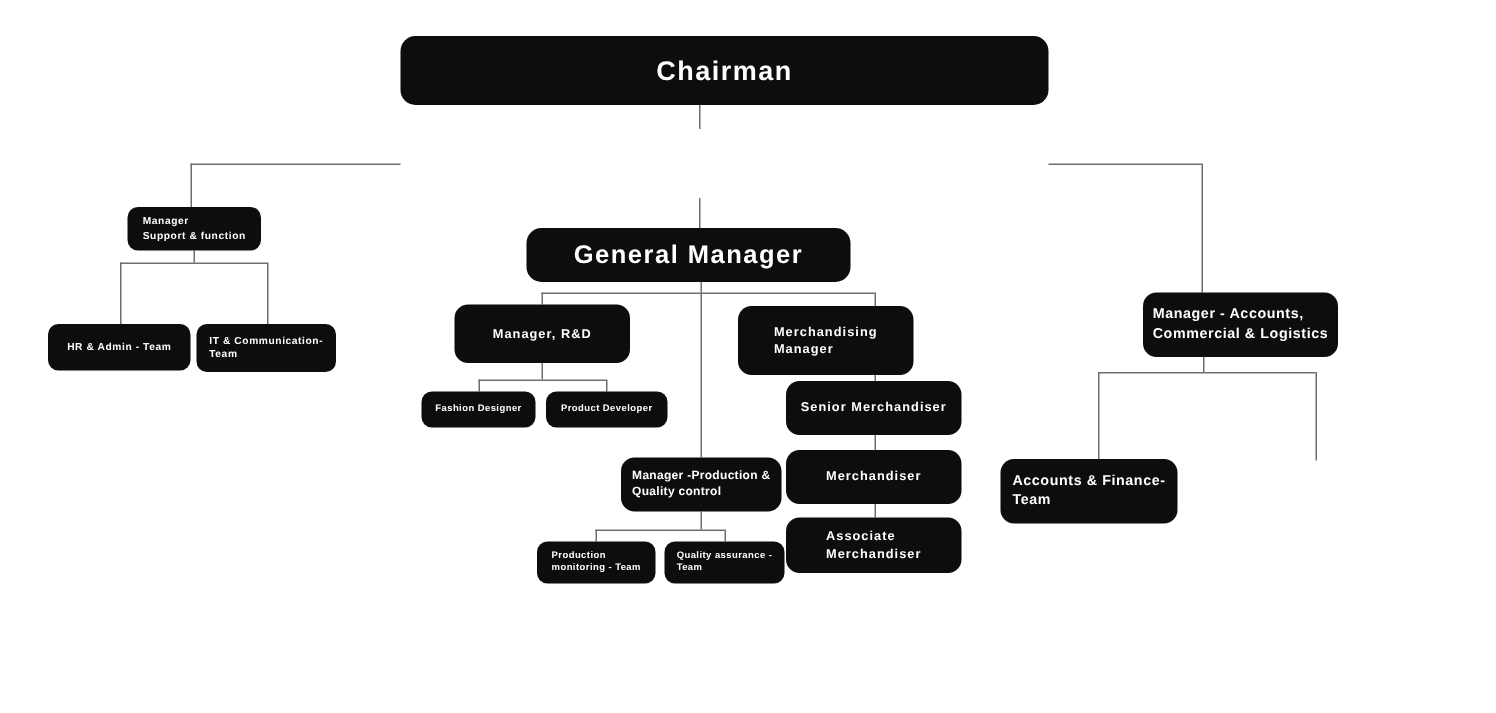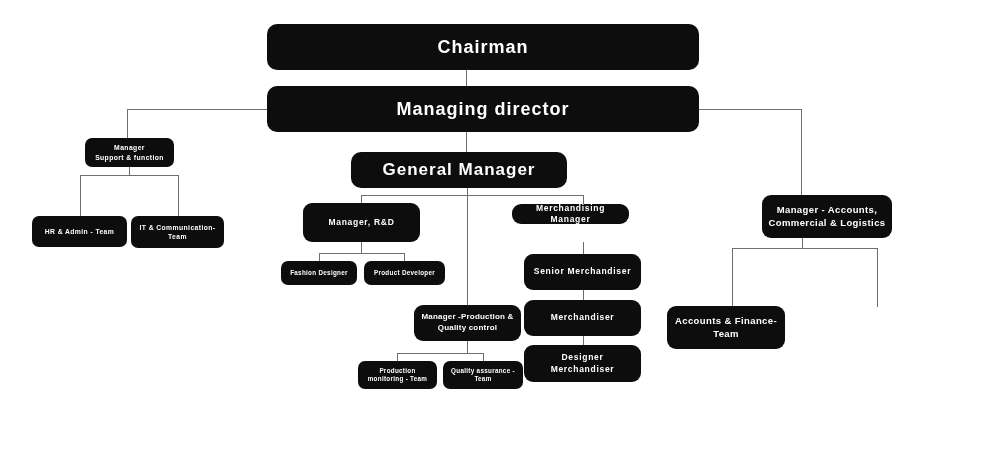--- a/index.html
+++ b/index.html
@@ -11,21 +11,21 @@
     font-family: "Liberation Sans", sans-serif;
     overflow: hidden;
   }
   .node {
     position: absolute;
     background: #0d0d0d;
     color: #ffffff;
     display: flex;
     align-items: center;
     justify-content: center;
-    text-align: center;
+    text-align: left;
     font-weight: 700;
     white-space: pre-line;
     box-sizing: border-box;
     padding: 2px 4px;
     line-height: 1.35;
   }
   .tier1 { font-size: 18px; letter-spacing: 1px;  border-radius: 10px; }
   .tier2 { font-size: 17px; letter-spacing: 1px;  border-radius: 10px; }
   .md    { font-size: 9.5px; letter-spacing: 0.4px; border-radius: 9px; }
   .sm    { font-size: 8.5px; letter-spacing: 0.7px; border-radius: 9px; }
@@ -69,21 +69,20 @@
   <div class="line v" style="left:583px;top:242px;height:12px"></div>
   <div class="line v" style="left:583px;top:290px;height:10px"></div>
   <div class="line v" style="left:583px;top:336px;height:9px"></div>
   <div class="line v" style="left:802px;top:238px;height:10px"></div>
   <div class="line h" style="left:732px;top:248px;width:145px"></div>
   <div class="line v" style="left:732px;top:248px;height:58px"></div>
   <div class="line v" style="left:877px;top:248px;height:59px"></div>
 
   <div class="node tier1" style="left:267px;top:24px;width:432px;height:46px">Chairman</div>
 
-  <div class="node tier1" style="left:267px;top:86px;width:432px;height:46px">Managing director</div>
 
   <div class="node xs" style="left:85px;top:138px;width:89px;height:29px">Manager
 Support &amp; function</div>
 
   <div class="node xs" style="left:32px;top:216px;width:95px;height:31px">HR &amp; Admin - Team</div>
 
   <div class="node xs" style="left:131px;top:216px;width:93px;height:32px">IT &amp; Communication-
 Team</div>
 
   <div class="node sm" style="left:303px;top:203px;width:117px;height:39px">Manager, R&amp;D</div>
@@ -96,28 +95,28 @@
 
   <div class="node sm2" style="left:414px;top:305px;width:107px;height:36px">Manager -Production &amp;
 Quality control</div>
 
   <div class="node xxs" style="left:358px;top:361px;width:79px;height:28px">Production
 monitoring - Team</div>
 
   <div class="node xxs" style="left:443px;top:361px;width:80px;height:28px">Quality assurance -
 Team</div>
 
-  <div class="node sm" style="left:512px;top:204px;width:117px;height:20px">Merchandising
+  <div class="node sm" style="left:492px;top:204px;width:117px;height:46px">Merchandising
 Manager</div>
 
   <div class="node sm" style="left:524px;top:254px;width:117px;height:36px">Senior Merchandiser</div>
 
   <div class="node sm" style="left:524px;top:300px;width:117px;height:36px">Merchandiser</div>
 
-  <div class="node sm" style="left:524px;top:345px;width:117px;height:37px">Designer
+  <div class="node sm" style="left:524px;top:345px;width:117px;height:37px">Associate
 Merchandiser</div>
 
   <div class="node md" style="left:762px;top:195px;width:130px;height:43px">Manager - Accounts,
 Commercial &amp; Logistics</div>
 
   <div class="node md" style="left:667px;top:306px;width:118px;height:43px">Accounts &amp; Finance-
 Team</div>
 
 
 </div>

